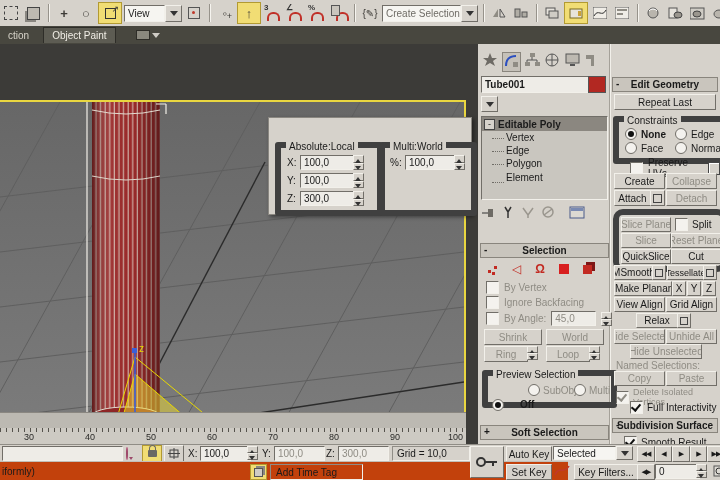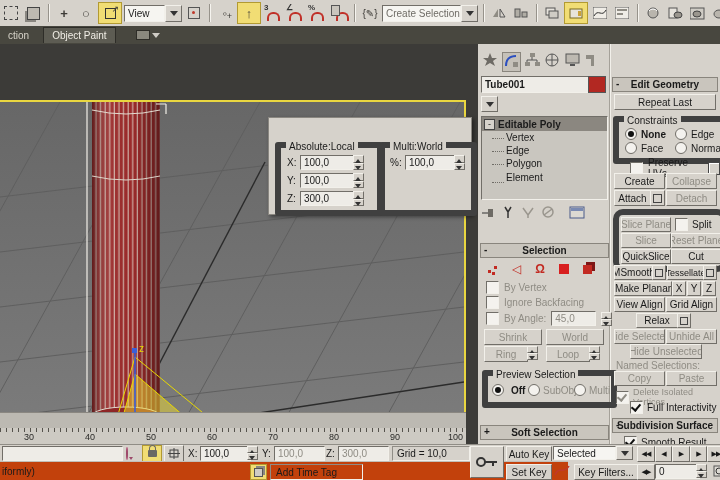--- a/index.html
+++ b/index.html
@@ -461,21 +461,21 @@
       <i class="dn"></i>
     </span>
   <div class="btn ab dis" style="left:68px;top:302px;width:42px;height:14px">Loop</div>
   <span class="spin ab" style="left:111px;top:302px;height:14px">
       <i class="up"></i>
       <i class="dn"></i>
     </span>
 
   <div class="grp" style="left:4px;top:326px;width:123px;height:26px">
     <span class="leg">Preview Selection</span>
-    <div style="position:absolute;left:4px;top:8px;display:flex;gap:7px;align-items:center">
+    <div style="position:absolute;left:4px;top:23px;display:flex;gap:16px;">
         <span class="rd on"></span>
         <b>Off</b>
       </div>
     <div style="position:absolute;left:40px;top:8px;display:flex;gap:3px;align-items:center">
         <span class="rd"></span>
         <span class="dis">SubObj</span>
       </div>
     <div style="position:absolute;left:86px;top:8px;display:flex;gap:3px;align-items:center">
         <span class="rd"></span>
         <span class="dis">Multi</span>

